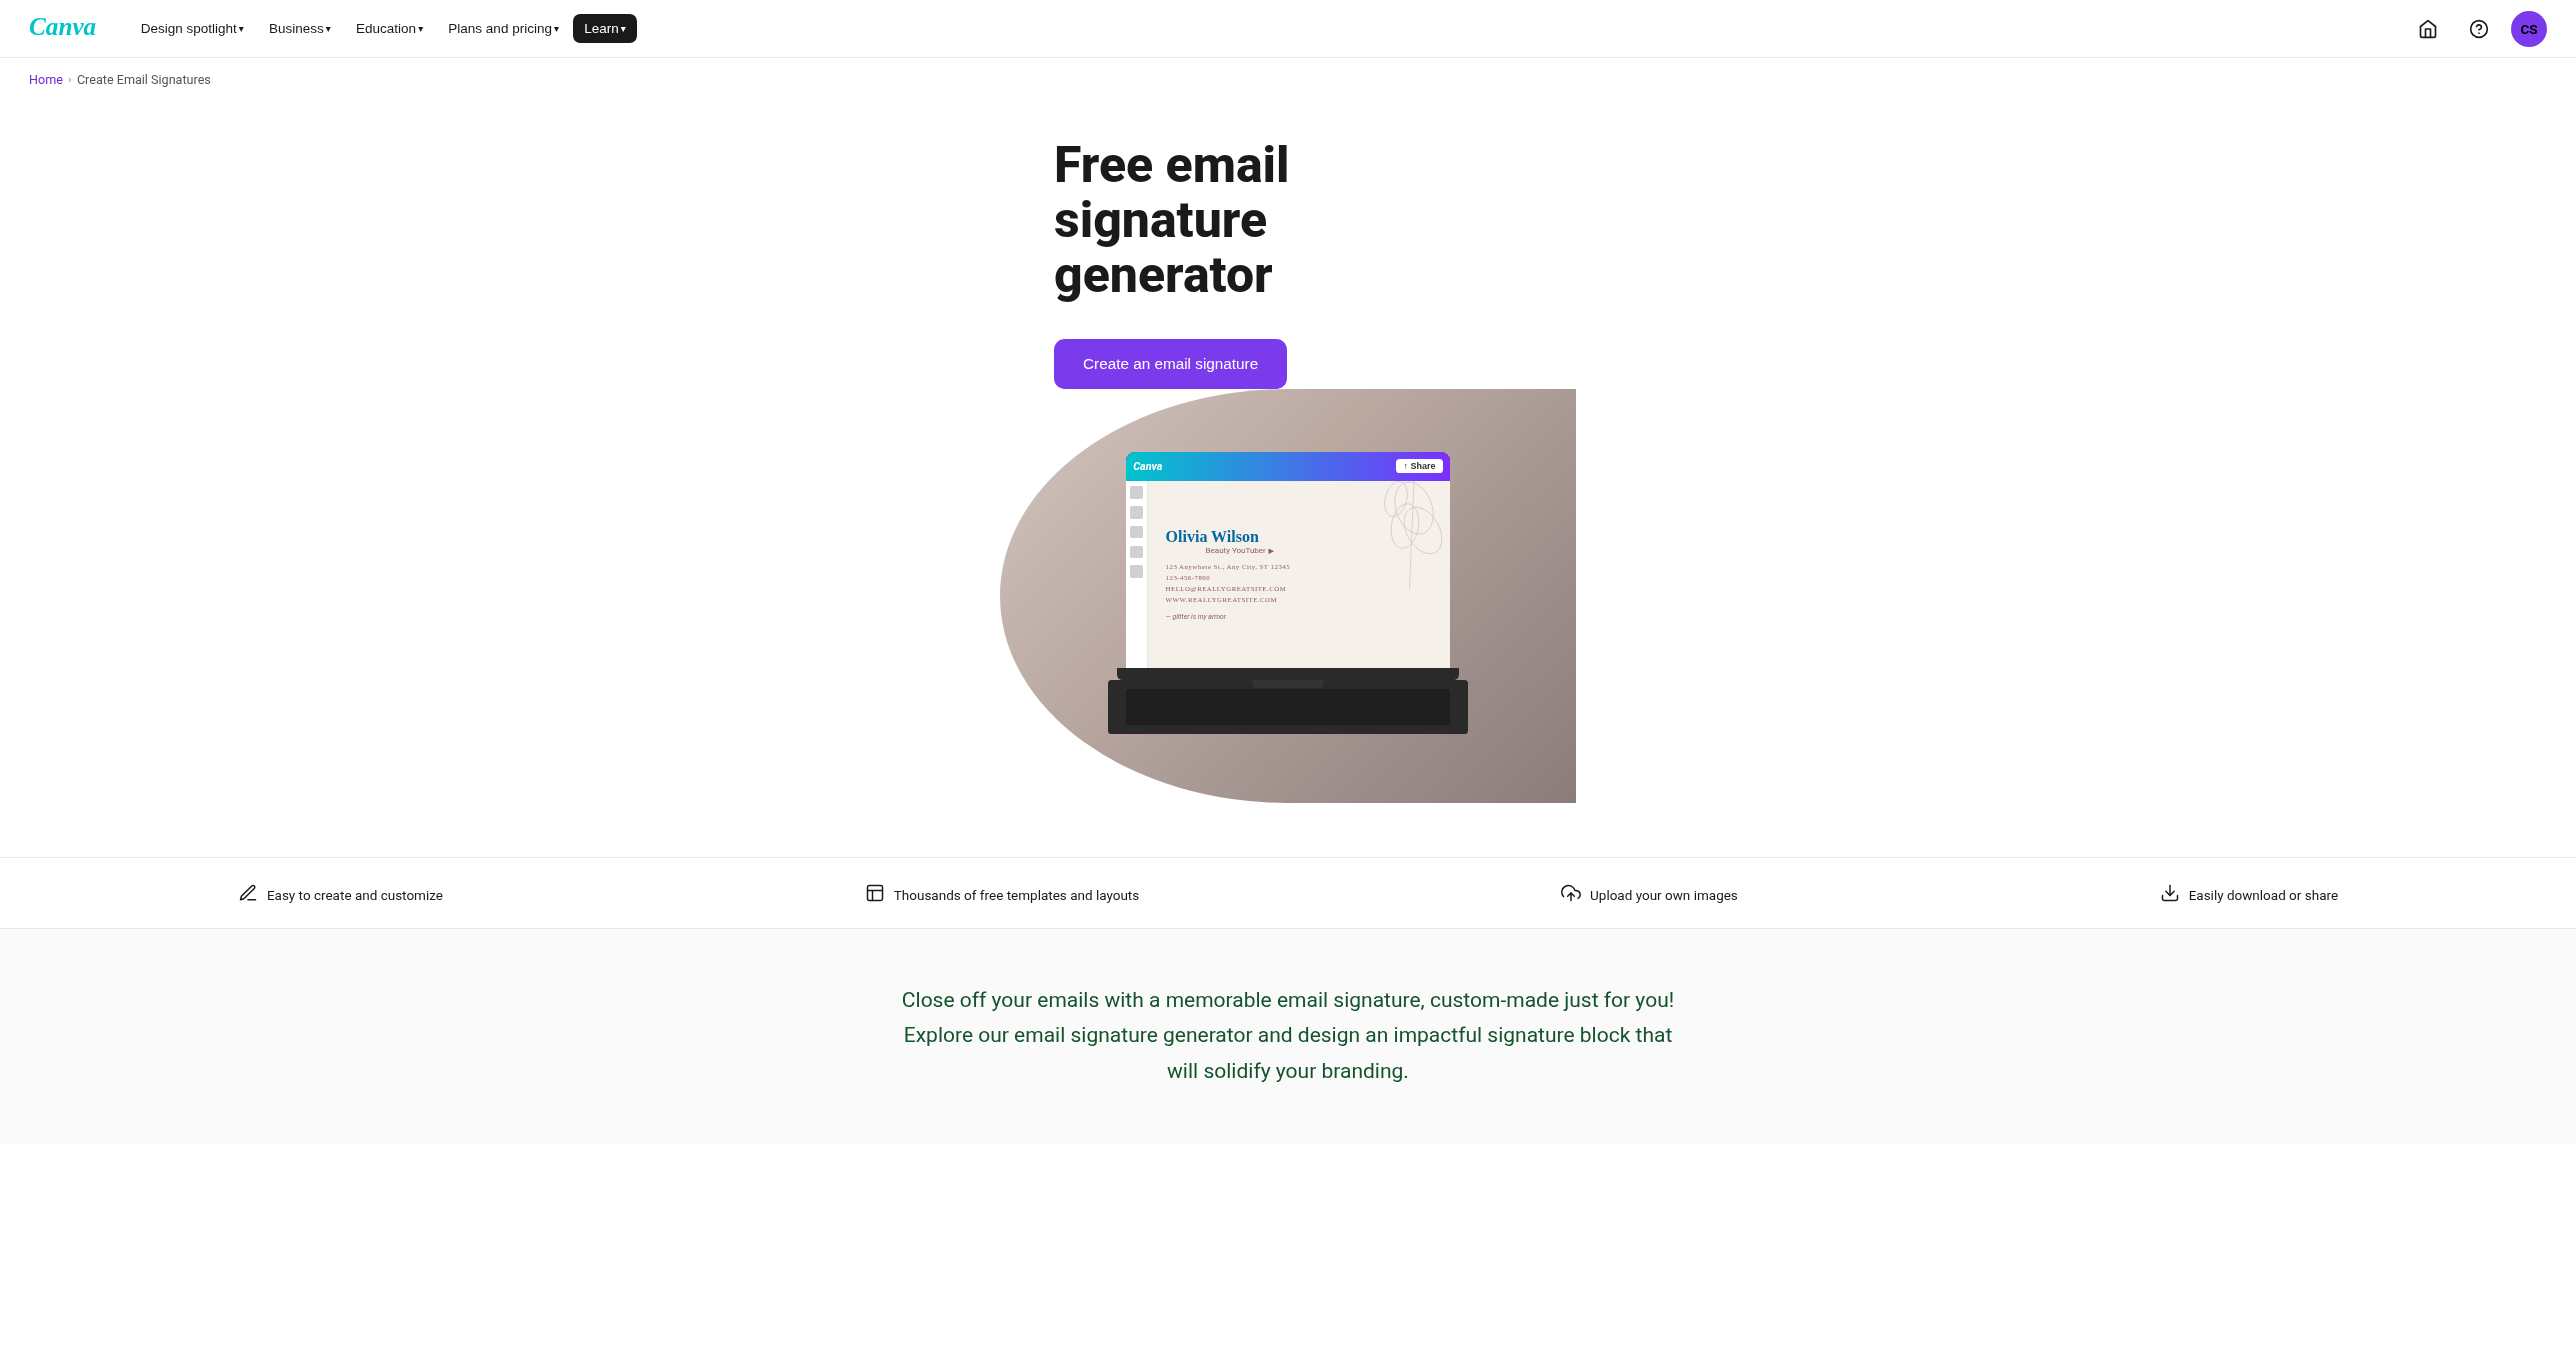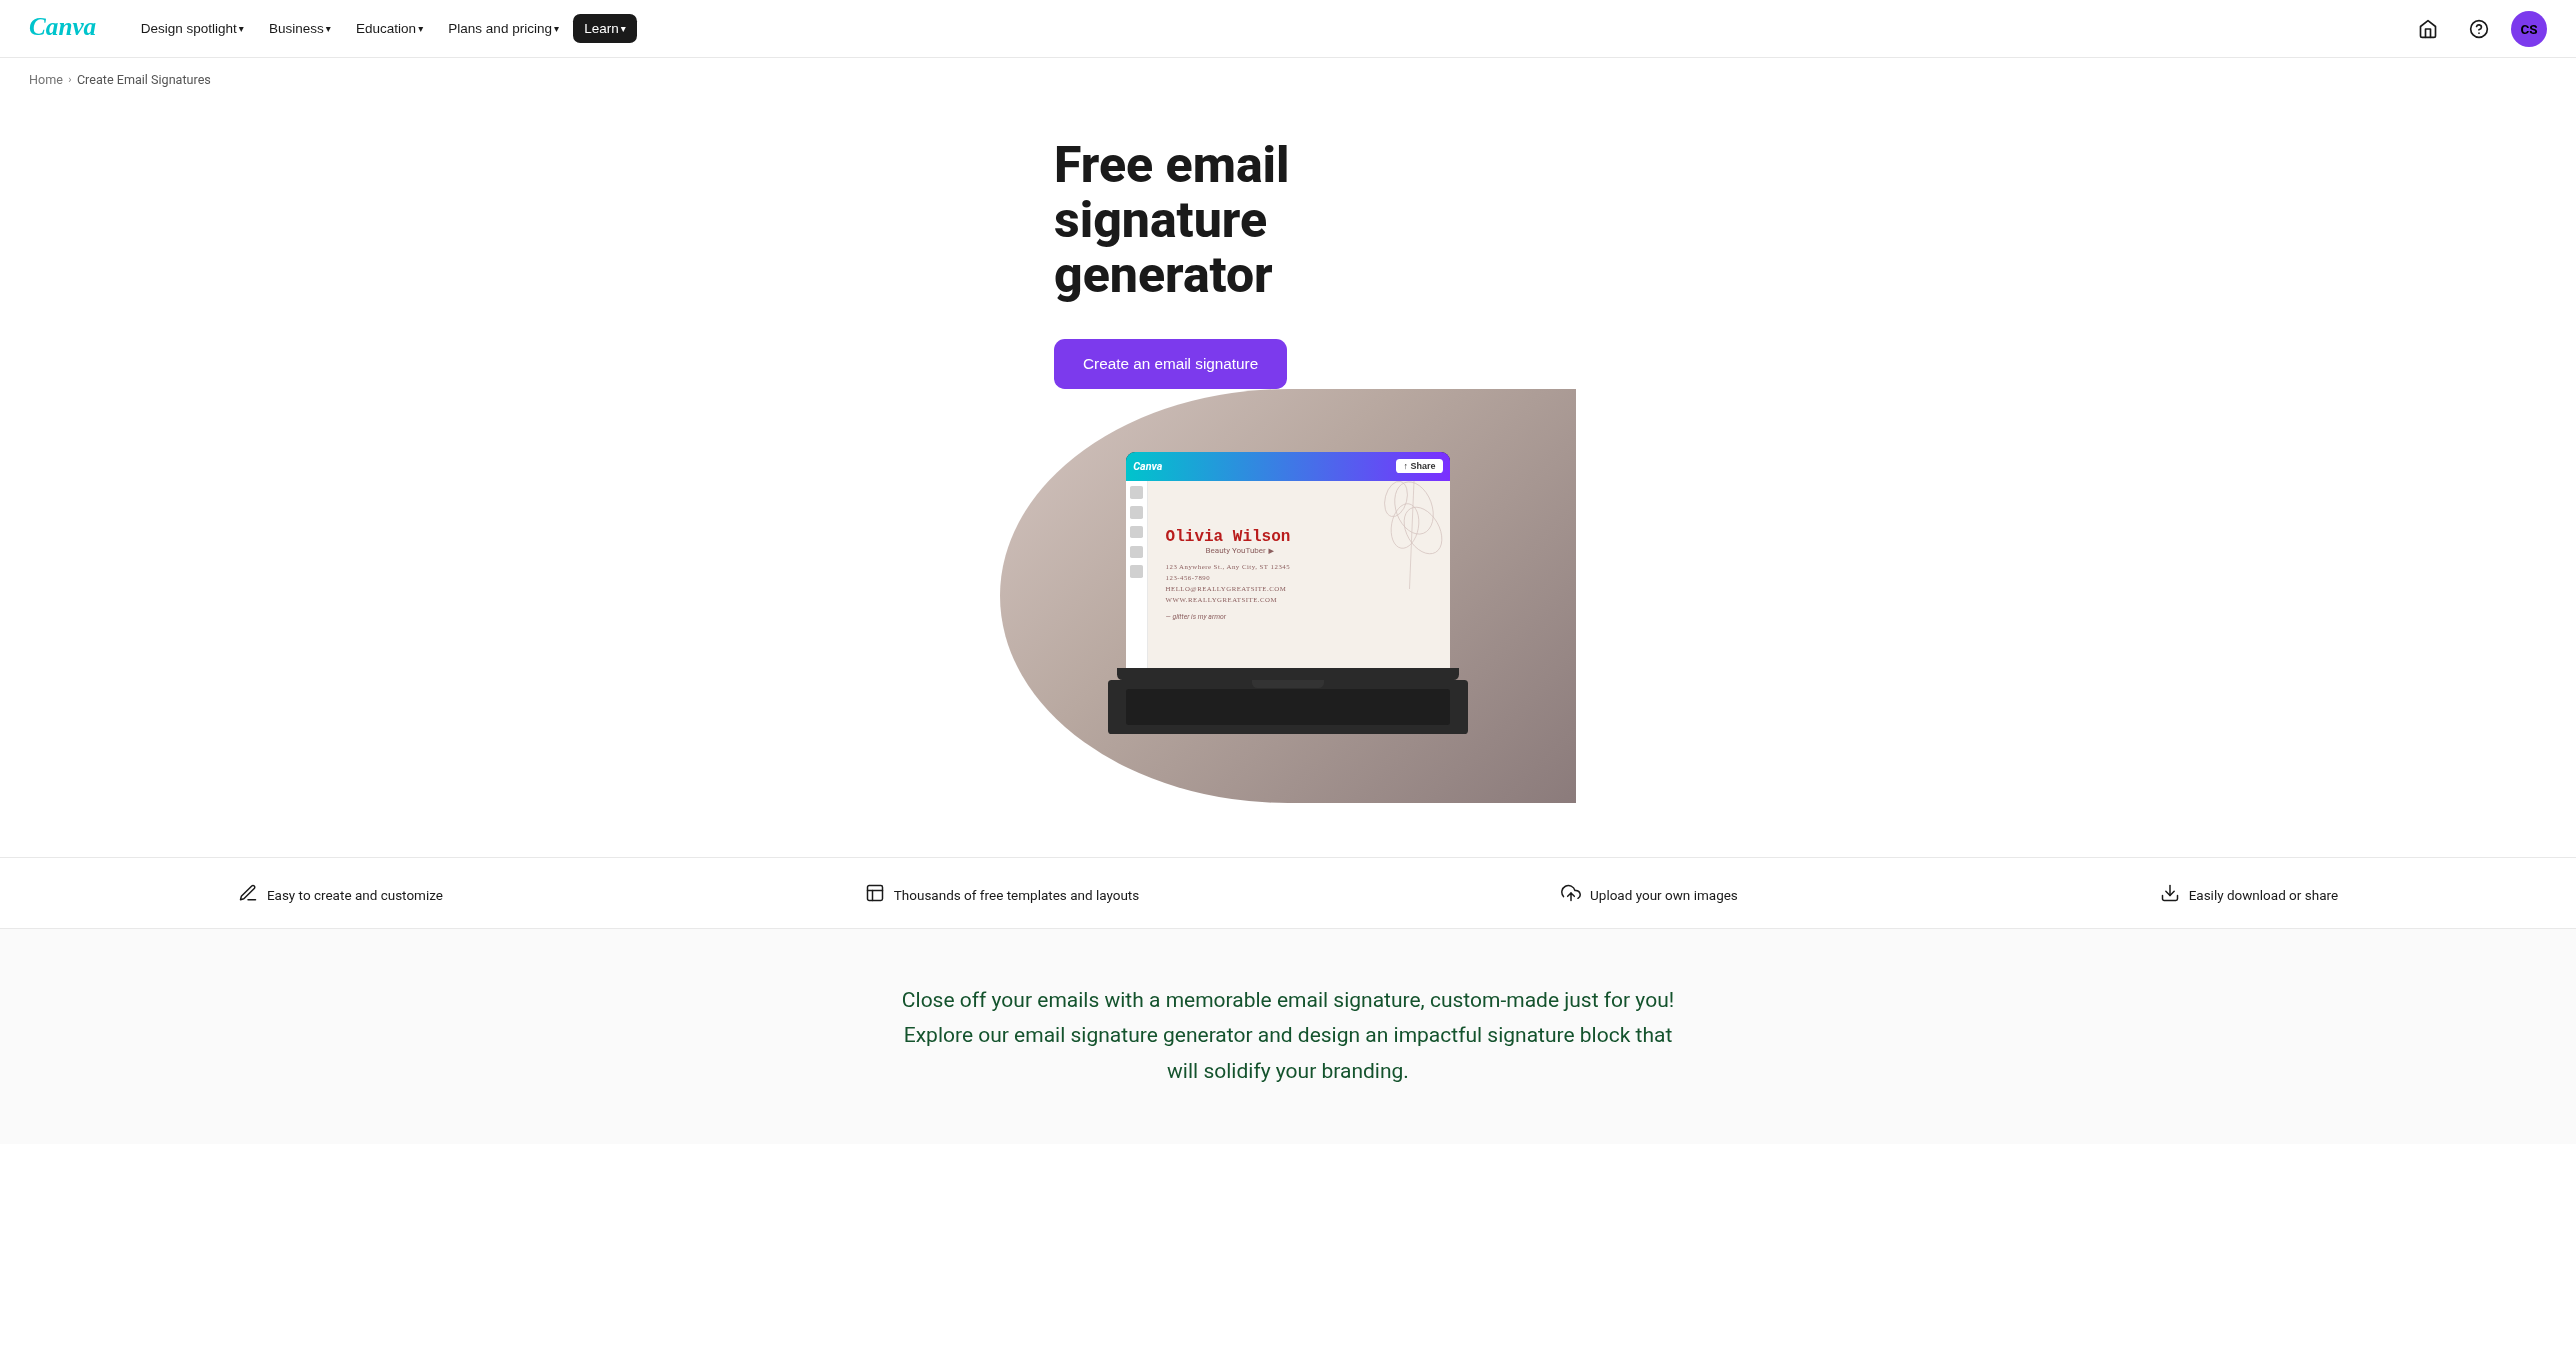--- a/index.html
+++ b/index.html
@@ -19,21 +19,21 @@
       white-space: nowrap; border: none; background: none;
     }
     .nav-link.active { background: #1a1a1a; color: #fff; }
     .nav-link .chevron { font-size: 10px; }
     .nav-actions { display: flex; align-items: center; gap: 14.4px; }
     .nav-icon-btn { width: 36px; height: 36px; border-radius: 50%; display: flex; align-items: center; justify-content: center; border: none; background: none; cursor: pointer; font-size: 18px; color: #1a1a1a; }
     .nav-avatar { width: 36px; height: 36px; border-radius: 50%; background: #7c3aed; display: flex; align-items: center; justify-content: center; color: #000000; font-size: 13.5px; font-weight: 700; cursor: pointer; }
 
     
     .breadcrumb { display: flex; align-items: center; gap: 5.4px; padding: 14.4px 29px; font-size: 12.6px; }
-    .breadcrumb-home { color: #737373; cursor: pointer; }
+    .breadcrumb-home { color: #6d28d9; cursor: pointer; }
     .breadcrumb-sep { color: #888; font-size: 10.8px; }
     .breadcrumb-current { color: #555; }
 
     
     .hero {
       display: flex; align-items: center; padding: 36px 29px 54px;
       min-height: 468px; position: relative; overflow: hidden; flex-direction: column;
     }
     .hero-left { flex: 1; max-width: 468px; padding-right: 36px; }
     .hero-title { font-size: 50px; font-weight: 800; line-height: 1.1; margin-bottom: 36px; }
@@ -77,21 +77,21 @@
     .laptop-tool { width: 12.6px; height: 12.6px; background: #d0d0d0; border-radius: 1.8px; }
     .laptop-canvas {
       position: absolute; left: 21.6px; top: 29px; right: 0; bottom: 0;
       background: #f5f0ea; display: flex; flex-direction: column;
       align-items: flex-start; justify-content: center; padding: 14.4px 18px;
     }
     .laptop-floral {
       position: absolute; top: 0; right: 0; width: 90px; height: 108px;
       opacity: 0.3;
     }
-    .laptop-sig-name { font-size: 16px; font-weight: 600; color: #b91c1c; font-family: Liberation Mono, monospace; }
+    .laptop-sig-name { font-size: 16px; font-weight: 600; color: #0369a1; font-family: Liberation Serif, serif; }
     .laptop-sig-title { font-size: 8px; color: #8b5e5e; margin-bottom: 7.2px; display: flex; align-items: center; gap: 2.7px; padding-left: 40px; }
     .laptop-sig-line { font-size: 6.8px; color: #8b5e5e; line-height: 1.6; font-family: Georgia, serif; letter-spacing: 0.5px; }
     .laptop-sig-quote { font-size: 6.8px; color: #8b5e5e; margin-top: 7.2px; font-style: italic; }
     .laptop-base {
       width: 342px; height: 12.6px; background: #2a2a2a; border-radius: 0 0 5.4px 5.4px;
       margin: 0 auto; position: relative;
     }
     .laptop-base::after {
       content: ''; position: absolute; bottom: -7.2px; left: 50%; transform: translateX(-50%);
       width: 72px; height: 7.2px; background: #333; border-radius: 0 0 5.4px 5.4px;

